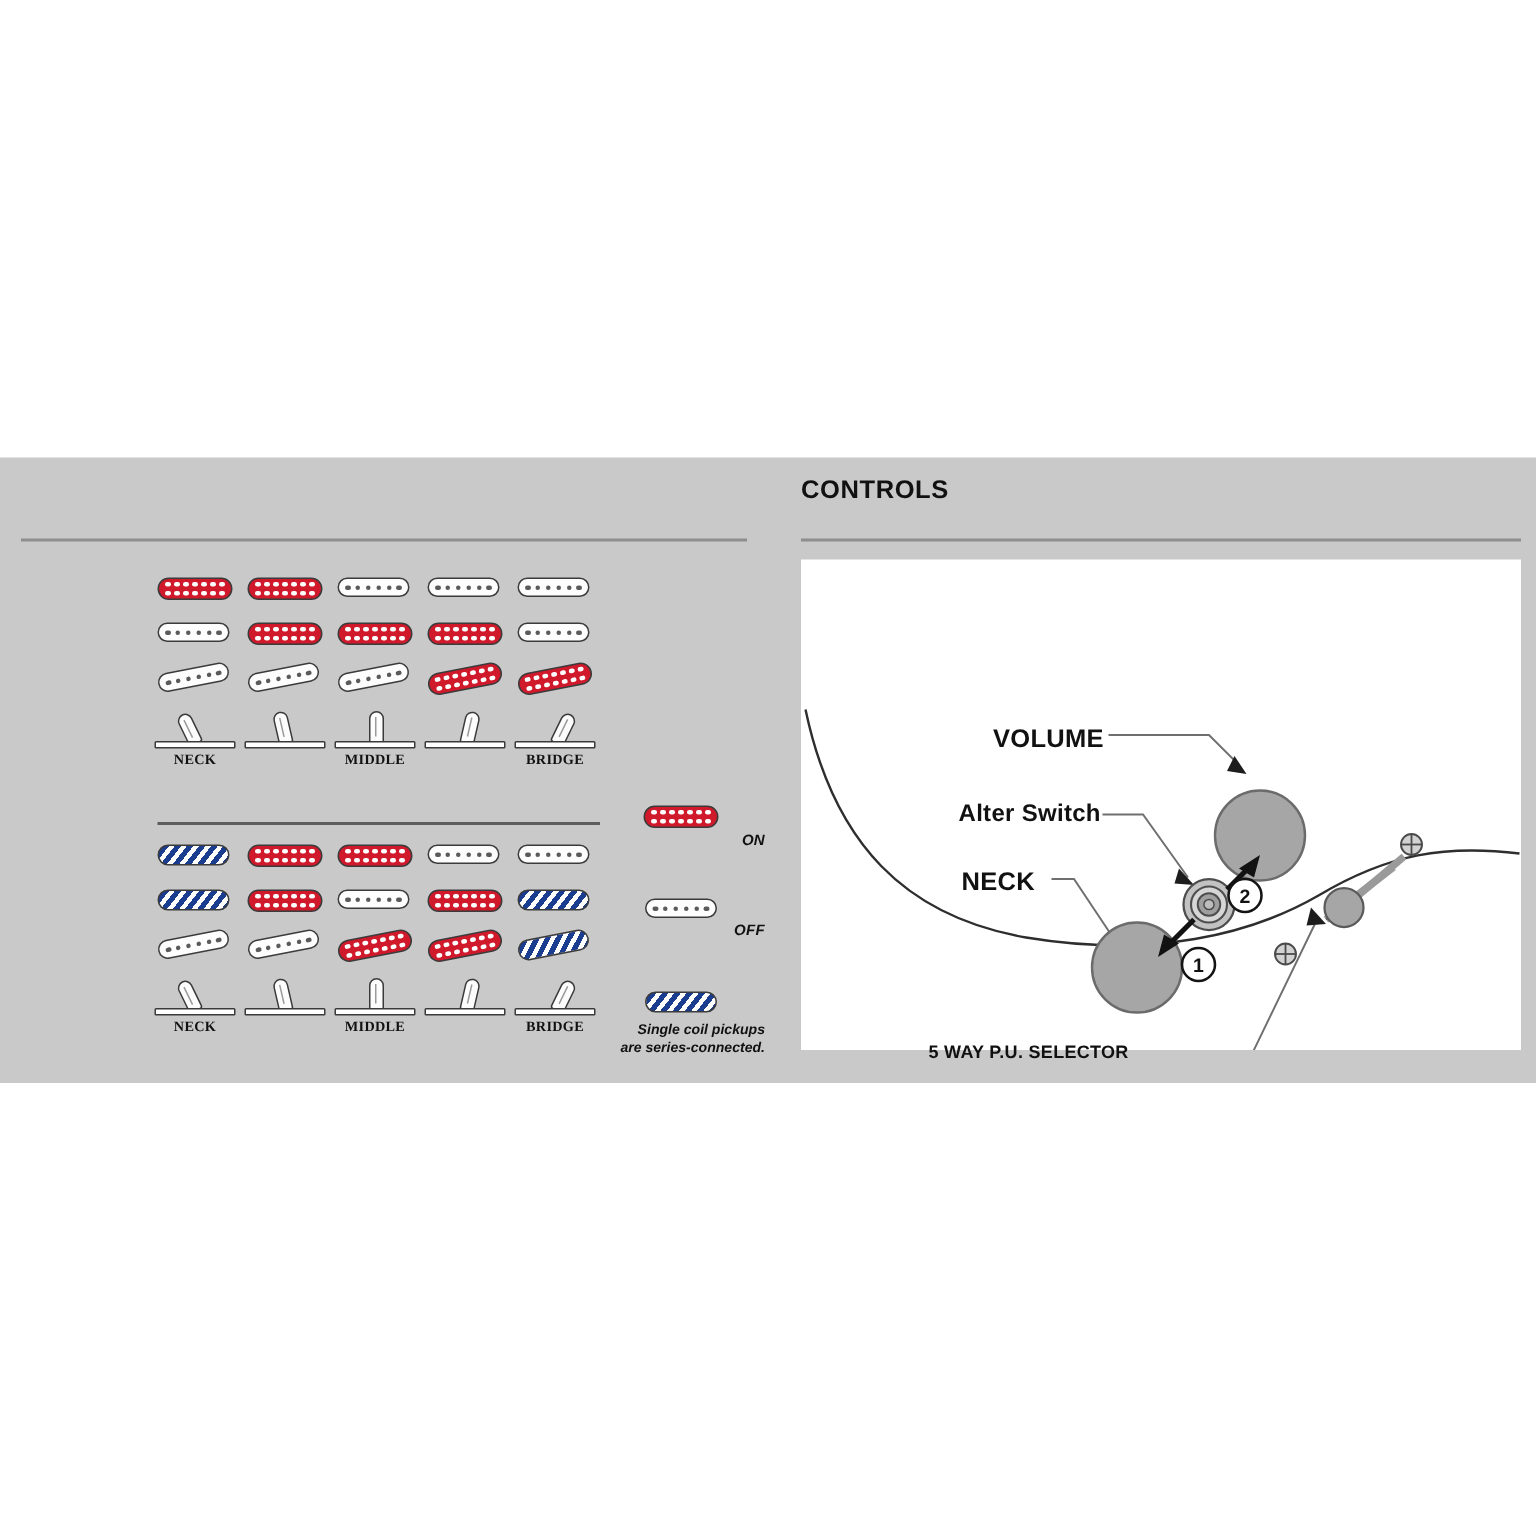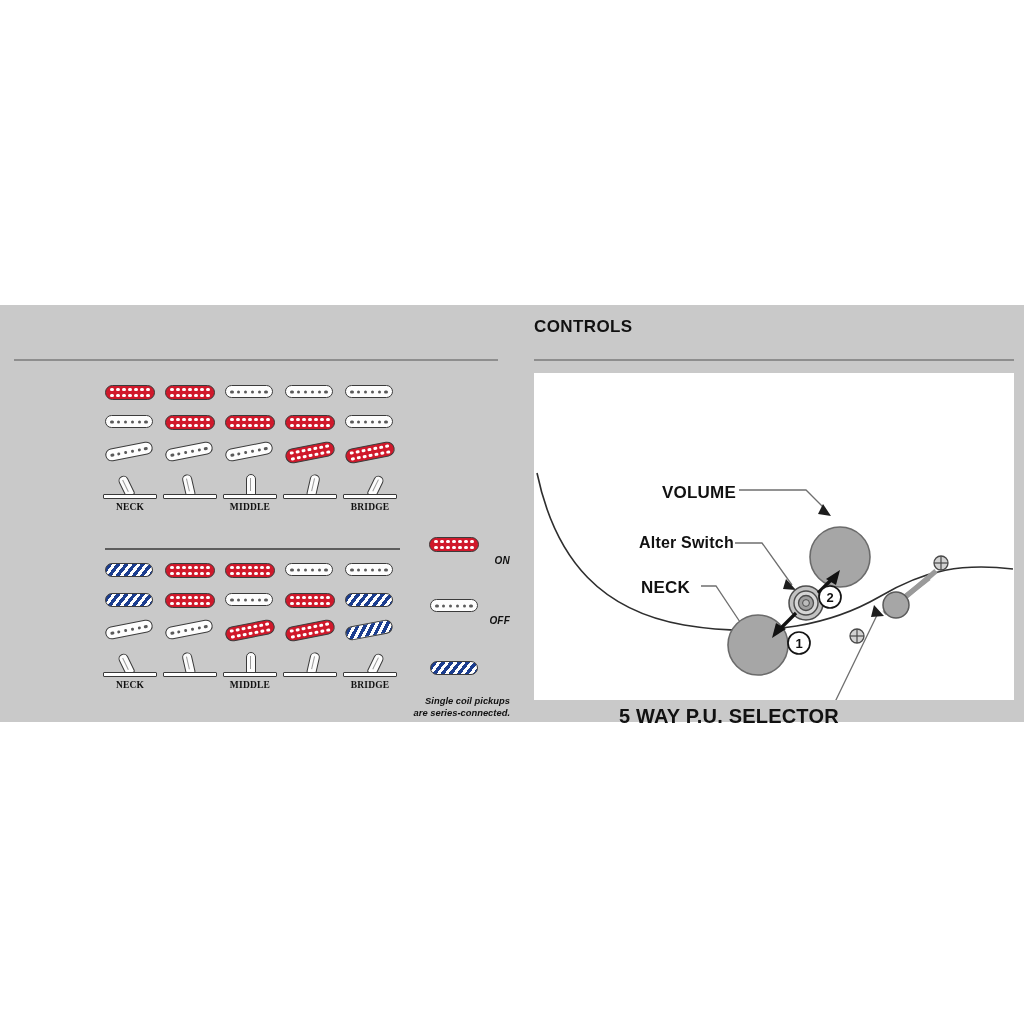--- a/index.html
+++ b/index.html
@@ -137,37 +137,37 @@
   .mid-rule{position:absolute;height:2.4px;background:#5d5d5d;}
 
   
   .legend{position:absolute;}
   .legend-item{position:absolute;width:112px;text-align:right;font-style:italic;}
   .legend-item .pu{margin:0 auto;}
   .legend-cap{
     font-size:10px;font-weight:bold;color:#111;margin-top:3px;letter-spacing:.2px;
   }
   .legend-note{
-    font-size:9.4px;font-weight:bold;color:#111;line-height:1.28;margin-top:20px;
+    font-size:9.4px;font-weight:bold;color:#111;line-height:1.28;margin-top:5px;
   }
 
   
   .controls-box{
     position:absolute;left:22px;top:68px;width:480px;height:327px;
     background:#ffffff;
   }
   .ctl-svg{position:absolute;left:0;top:0;}
   .ctl-label{
     position:absolute;font-weight:bold;color:#111;white-space:nowrap;
     letter-spacing:.2px;
   }
   .lbl-volume{font-size:17px;left:128px;top:110px;text-align:right;}
   .lbl-alter{font-size:16px;left:94px;top:161px;margin-left:11px;}
   .lbl-tone{font-size:17px;left:107px;top:205px;}
-  .lbl-sel{font-size:20px;left:85px;top:332px;}
+  .lbl-sel{font-size:12px;left:85px;top:321px;}
 </style>
 </head>
 <body>
 
 <div id="page">
 
   <div class="band"></div>
 
   <div class="panel panel-switching" style="top:305px;">
     <div class="title-rule"></div>

